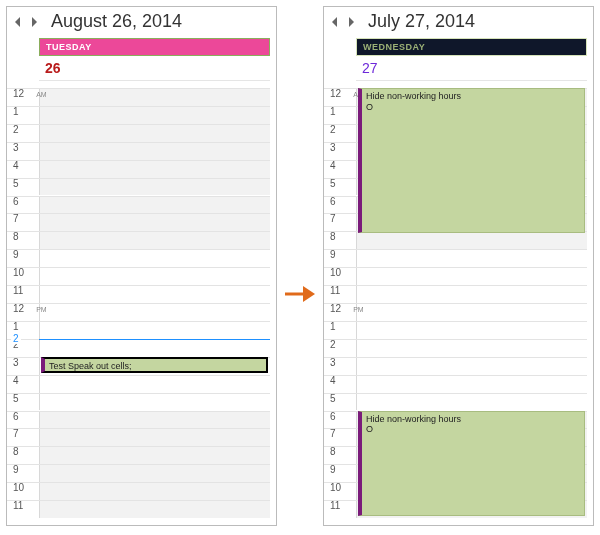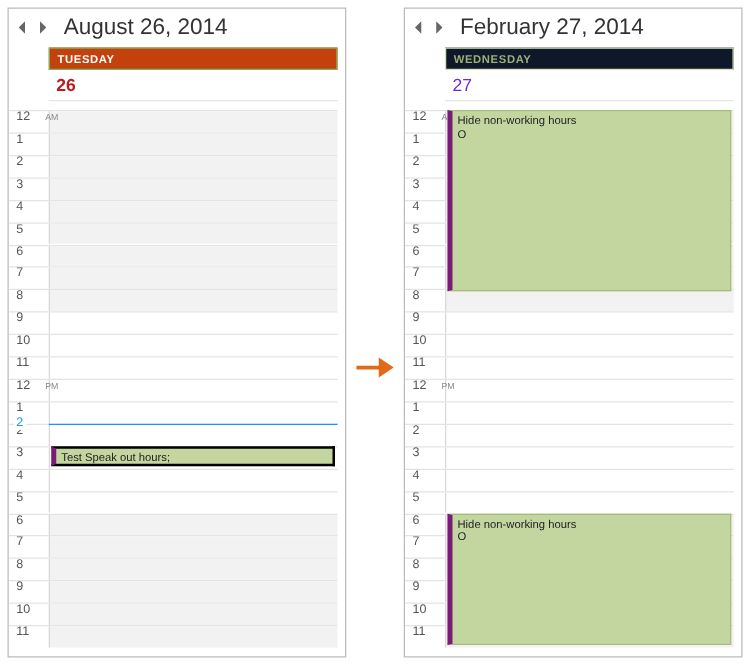--- a/index.html
+++ b/index.html
@@ -50,21 +50,21 @@
   .dayname {
     margin: 0 6px 0 32px;
     height: 18px;
     border: 1px solid #d0d0d0;
     font-size: 9px;
     font-weight: bold;
     padding: 3px 6px 0 6px;
     letter-spacing: 0.5px;
   }
   .dayname.active {
-    background: #c2410c;
+    background: #ec4899;
     color: #fff;
     border-color: #8aad5b;
   }
   .dayname.inactive {
     background: #0f172a;
     color: #9bb076;
     border-color: #d6e3b9;
   }
   .daynum {
     margin: 0 6px 0 32px;
@@ -313,21 +313,21 @@
           </div>
           <div class="hour-body nonwork"></div>
         </div>
         <div class="hour-row" style="top: 412.083px; height: 17.9167px;">
           <div class="hour-label">
             <span>11</span>
           </div>
           <div class="hour-body nonwork"></div>
         </div>
         <div class="appt selected" style="top: 268.75px; height: 15.9167px;">
-          <div>Test Speak out hours;</div>
+          <div>Test Speak out cells;</div>
           <div>O</div>
         </div>
         <div class="time-indicator" style="top: 250.833px;">
           <div class="num">2</div>
         </div>
       </div>
   </div>
 
   <div class="arrow">
     <svg width="30" height="20" viewBox="0 0 30 20">
@@ -341,21 +341,21 @@
       <div class="nav-btn">
         <svg width="6" height="10" viewBox="0 0 6 10">
             <path d="M5 0 L0 5 L5 10 Z" fill="#666"></path>
           </svg>
       </div>
       <div class="nav-btn">
         <svg width="6" height="10" viewBox="0 0 6 10">
             <path d="M1 0 L6 5 L1 10 Z" fill="#666"></path>
           </svg>
       </div>
-      <div class="title">February 27, 2014</div>
+      <div class="title">July 27, 2014</div>
     </div>
     <div class="dayname inactive">WEDNESDAY</div>
     <div class="daynum inactive">27</div>
     <div class="allday-zone"></div>
     <div class="grid-wrap" id="grid-right">
         <div class="hour-row" style="top: 0px; height: 17.9167px;">
           <div class="hour-label">
             <span>12</span>
             <span class="ampm">AM</span>
           </div>

